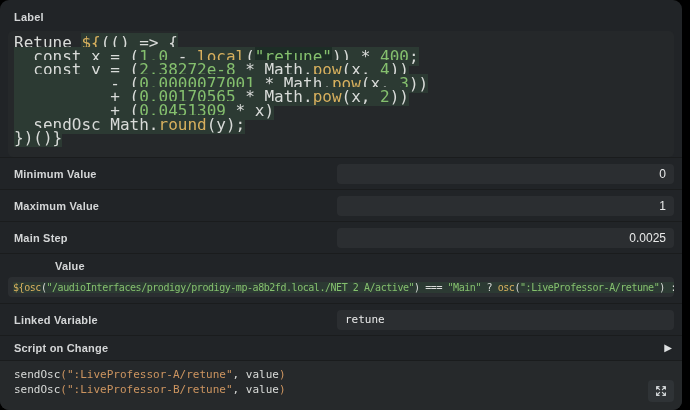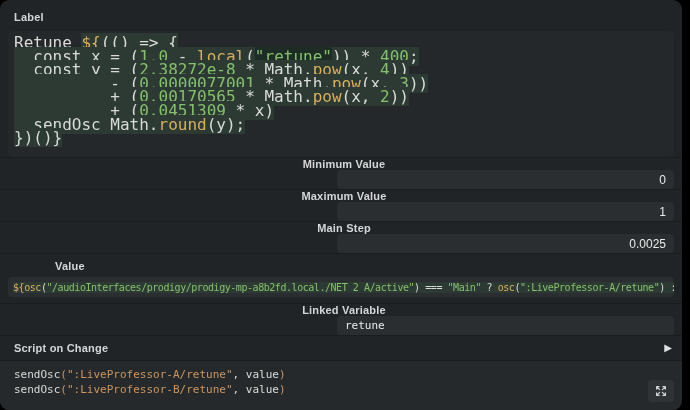--- a/index.html
+++ b/index.html
@@ -21,21 +21,21 @@
   }
   .cline{white-space:pre;}
   .tk-p{color:#d9dbd9}
   .tk-g{color:#85c06e}
   .tk-f{color:#d8b05e}
   .tk-o{color:#cd9560}
   .hl{background:#2c3a33}
   .box{background:#1d2d26}
   .frow{
     display:flex;align-items:center;height:32px;
-    padding:0 8px 0 14px;border-top:1px solid #1a1c1d;box-sizing:border-box;flex-direction:column;
+    padding:0 8px 0 14px;border-top:1px solid #1a1c1d;box-sizing:border-box;
   }
   .frow:first-of-type{margin-top:7px;}
   .num-input,.text-input{
     margin-left:auto;width:337px;height:20px;background:#2b2e31;border:none;outline:none;
     border-radius:4px;color:#e9eaea;box-sizing:border-box;
   }
   .num-input{text-align:right;padding:0 8px;font-family:"Liberation Sans",sans-serif;font-size:12px;}
   .text-input{text-align:left;padding:0 8px;font-family:"DejaVu Sans Mono",monospace;font-size:11px;}
   .value-section{border-top:1px solid #1a1c1d;padding:5px 8px 6px 8px;box-sizing:border-box;}
   .value-section .row-label{padding:1px 6px 5px 6px;margin-left:41px;}

